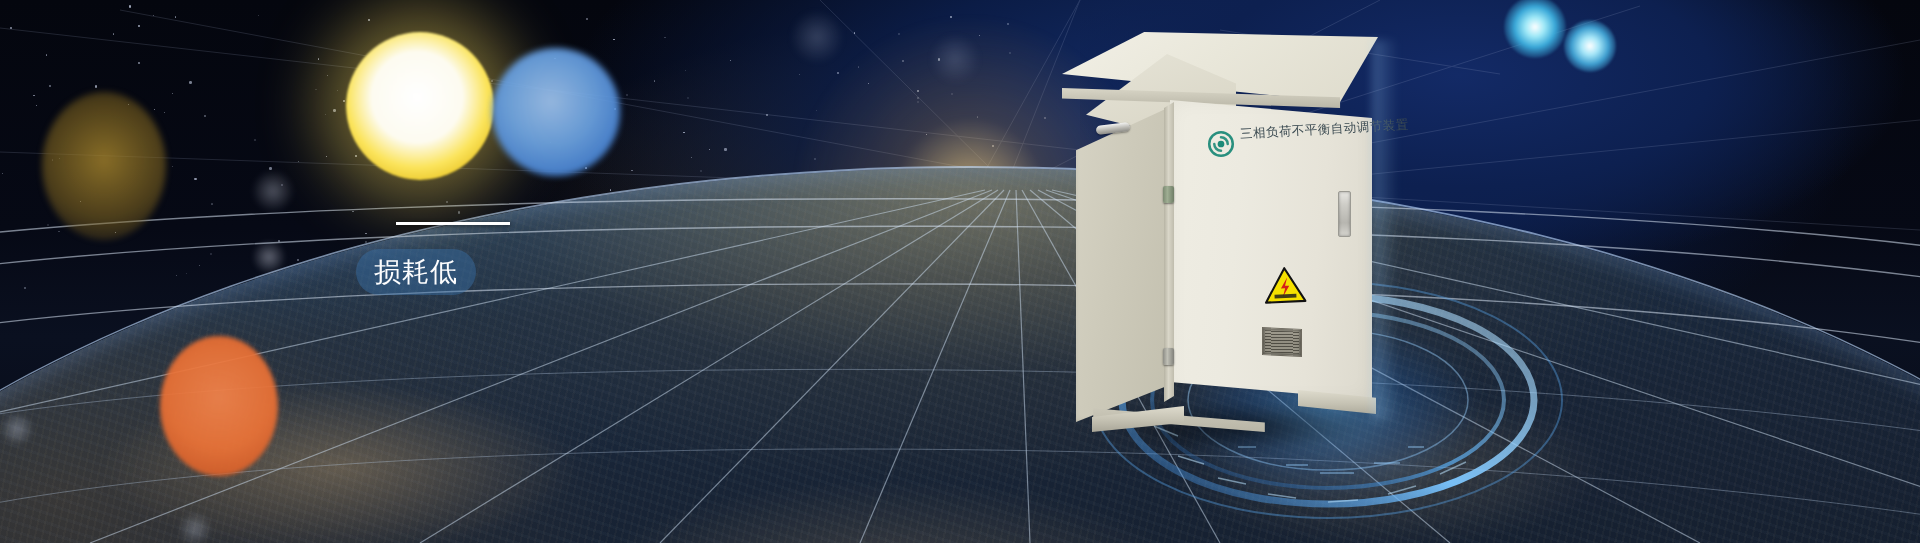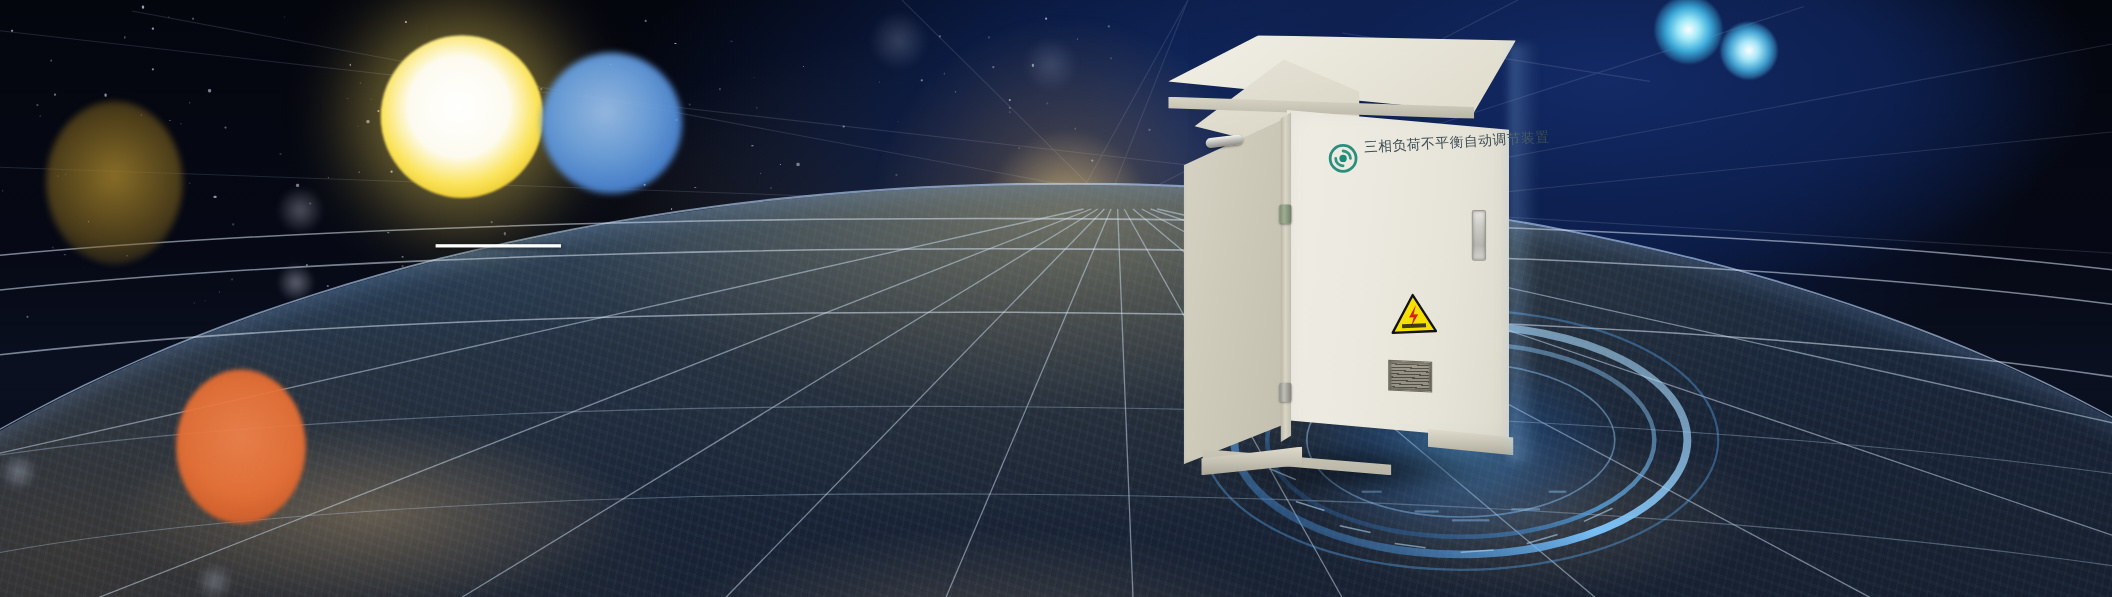--- a/index.html
+++ b/index.html
@@ -558,20 +558,21 @@
         <rect x="210" y="196" width="18" height="2"></rect>
         <rect x="346" y="212" width="26" height="2"></rect>
         <rect x="380" y="196" width="16" height="2"></rect>
       </g>
     </svg>
   </div>
 
   <div class="textblock">
     <div class="rule"></div>
     <div class="tags">
+      <div class="tag tag-3">损耗低</div>
     </div>
   </div>
 
   <div class="cab-shadow"></div>
 
   <div class="cabinet">
 
     <div class="roof-top"></div>
     <div class="roof-slope"></div>
     <div class="roof-edge"></div>

